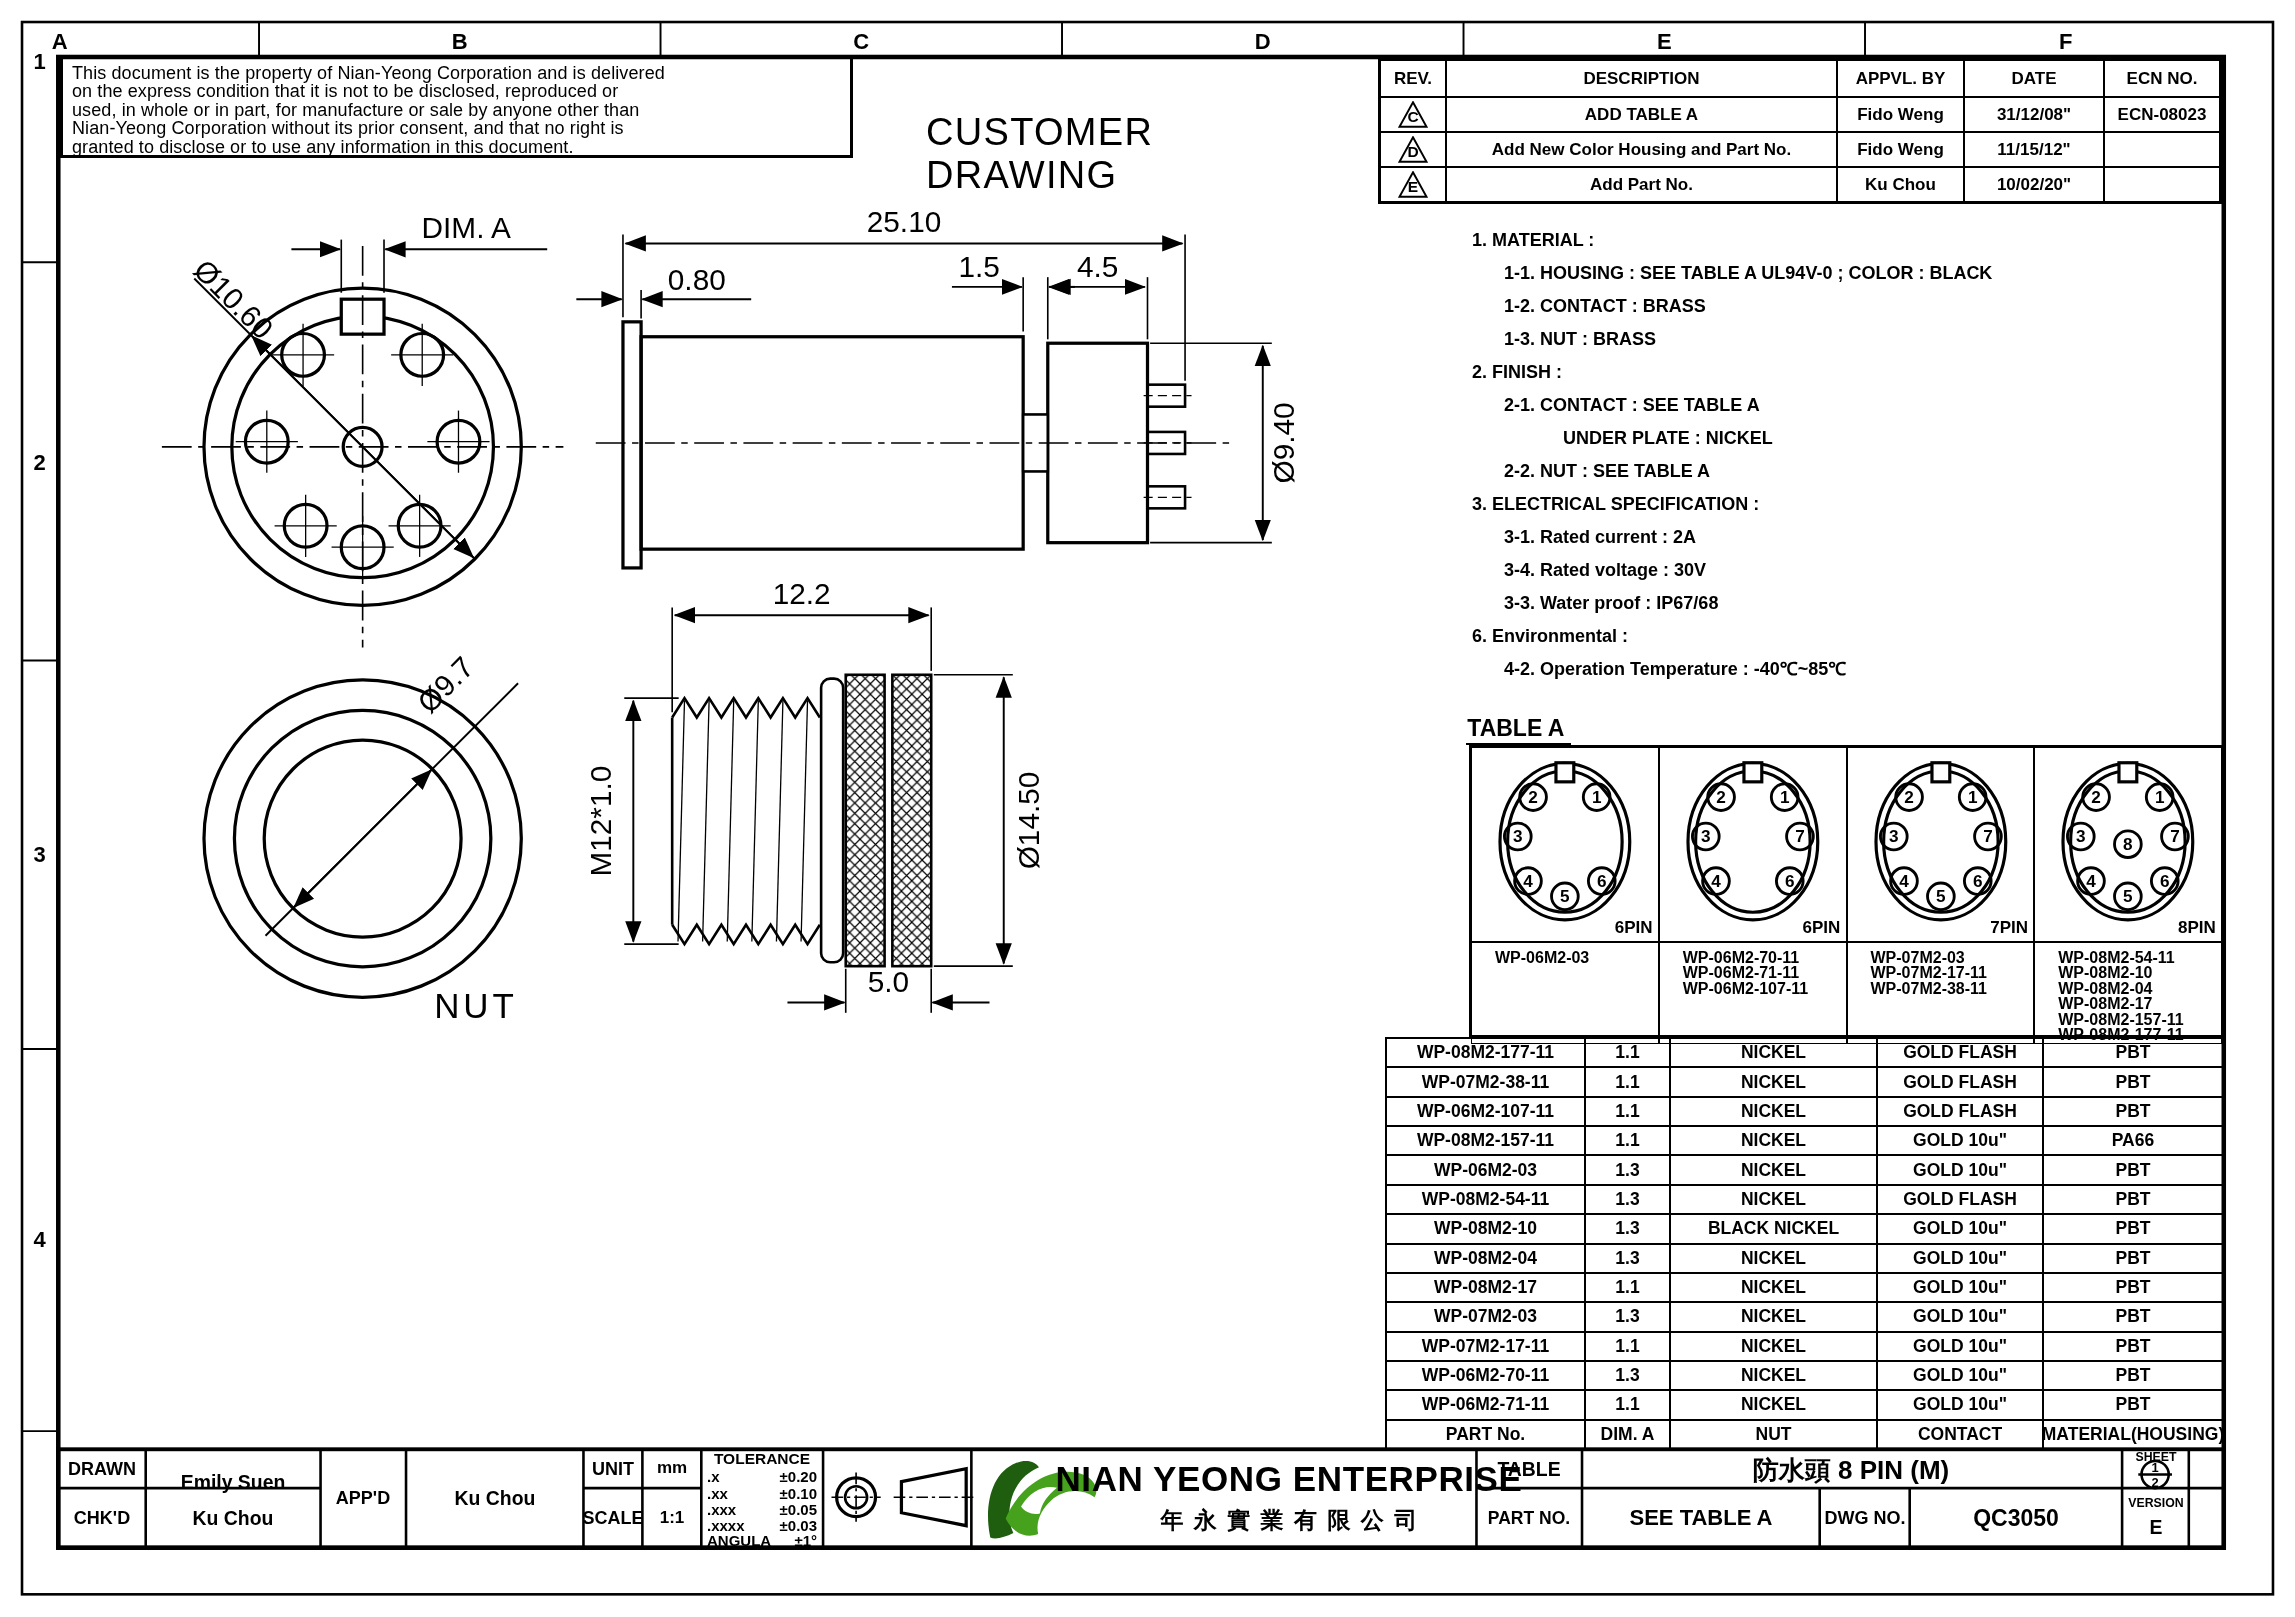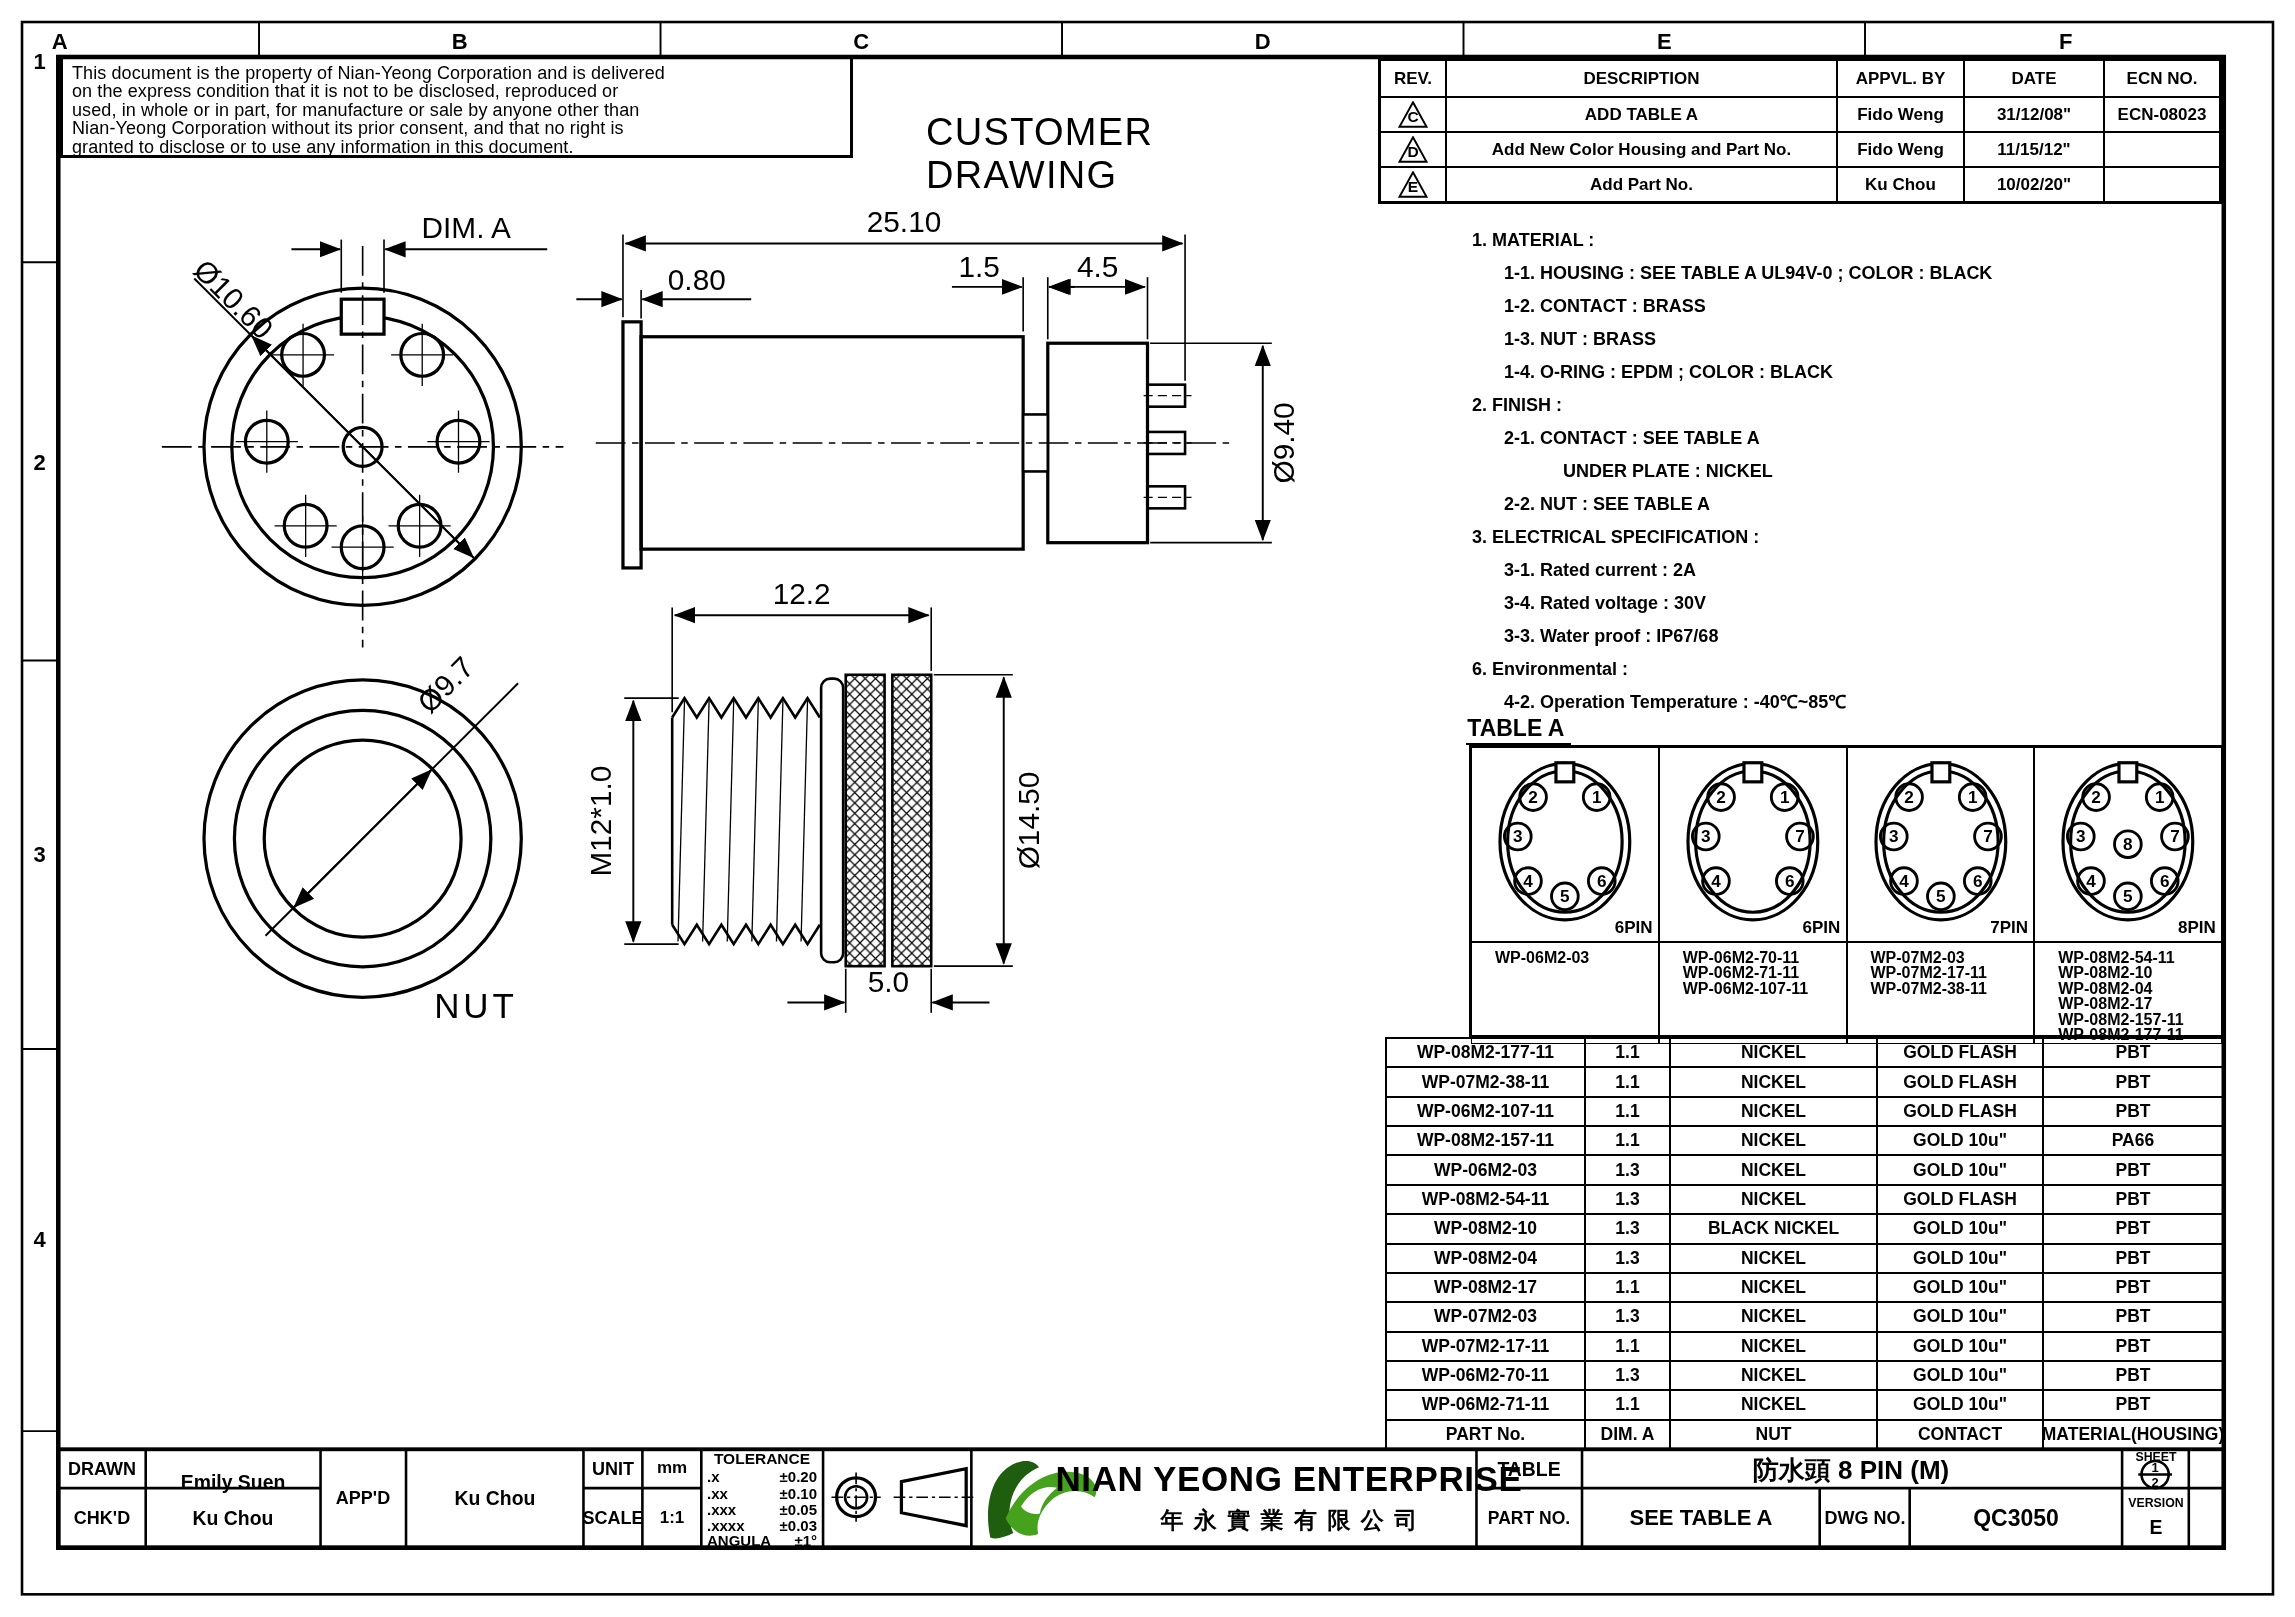--- a/index.html
+++ b/index.html
@@ -348,21 +348,20 @@
   <div class="cell">Ku Chou</div>
   <div class="cell">10/02/20"</div>
   <div class="cell"></div>
 </div>
 
 <div class="abs notes">
   <div class="i0">1. MATERIAL :</div>
   <div class="i1">1-1. HOUSING : SEE TABLE A UL94V-0 ; COLOR : BLACK</div>
   <div class="i1">1-2. CONTACT : BRASS</div>
   <div class="i1">1-3. NUT : BRASS</div>
-  <div class="i1">1-4. O-RING : EPDM ; COLOR : BLACK</div>
   <div class="i0">2. FINISH :</div>
   <div class="i1">2-1. CONTACT : SEE TABLE A</div>
   <div class="i2">UNDER PLATE : NICKEL</div>
   <div class="i1">2-2. NUT : SEE TABLE A</div>
   <div class="i0">3. ELECTRICAL SPECIFICATION :</div>
   <div class="i1">3-1. Rated current : 2A</div>
   <div class="i1">3-4. Rated voltage : 30V</div>
   <div class="i1">3-3. Water proof : IP67/68</div>
   <div class="i0">6. Environmental :</div>
   <div class="i1">4-2. Operation Temperature : -40℃~85℃</div>

